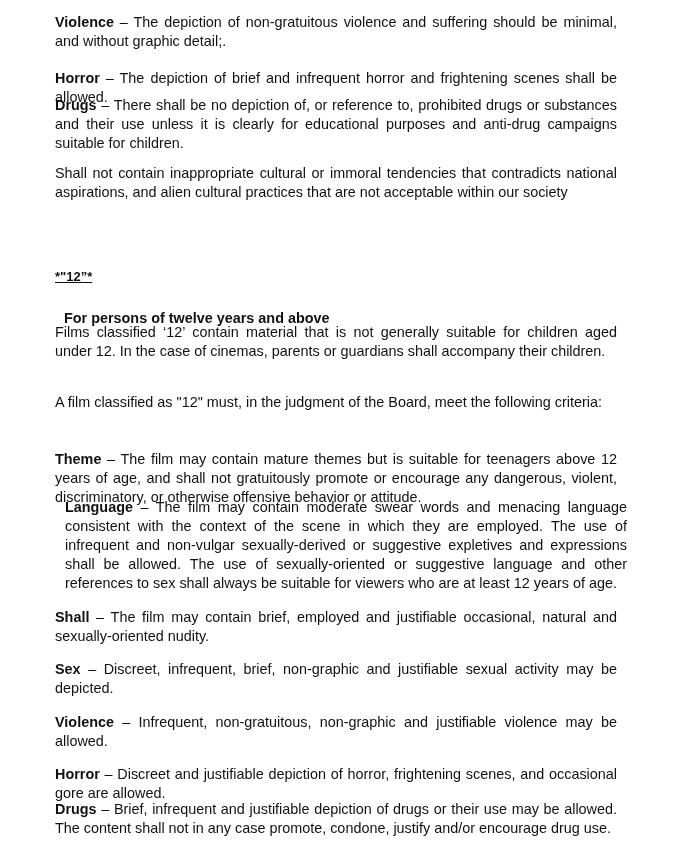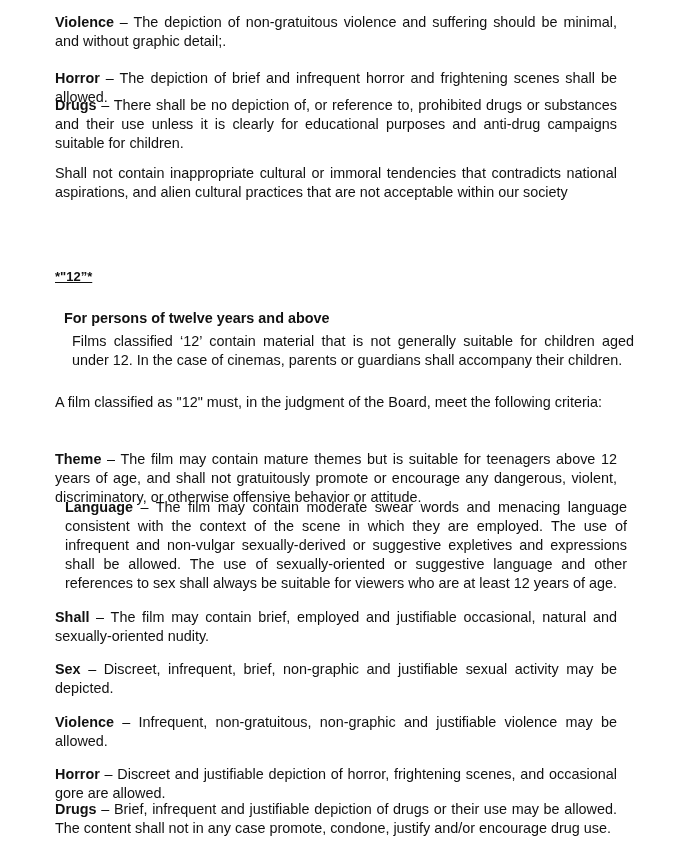--- a/index.html
+++ b/index.html
@@ -63,21 +63,21 @@
   <p class="para" style="top:96px;">
     <span class="term">Drugs</span><span> – </span><span>There shall be no depiction of, or reference to, prohibited drugs or substances and their use unless it is clearly for educational purposes and anti-drug campaigns suitable for children.</span>
   </p>
 
   <p class="para" style="top:164px;">Shall not contain inappropriate cultural or immoral tendencies that contradicts national aspirations, and alien cultural practices that are not acceptable within our society</p>
 
   <div class="heading-code" style="top:267px;">*"12”*</div>
 
   <p class="heading-sub" style="top:300px;">For persons of twelve years and above</p>
 
-  <p class="para" style="top:332px;margin-left:17px;">Films classified ‘12’ contain material that is not generally suitable for children aged under 12. In the case of cinemas, parents or guardians shall accompany their children.</p>
+  <p class="para" style="top:323px;">Films classified ‘12’ contain material that is not generally suitable for children aged under 12. In the case of cinemas, parents or guardians shall accompany their children.</p>
 
   <p class="para" style="top:393px;">A film classified as "12" must, in the judgment of the Board, meet the following criteria:</p>
 
   <p class="para" style="top:450px;">
     <span class="term">Theme</span><span> – </span><span>The film may contain mature themes but is suitable for teenagers above 12 years of age, and shall not gratuitously promote or encourage any dangerous, violent, discriminatory, or otherwise offensive behavior or attitude.</span>
   </p>
 
   <p class="para" style="top:498px;margin-left:10px;">
     <span class="term">Language</span><span> – </span><span>The film may contain moderate swear words and menacing language consistent with the context of the scene in which they are employed. The use of infrequent and non-vulgar sexually-derived or suggestive expletives and expressions shall be allowed. The use of sexually-oriented or suggestive language and other references to sex shall always be suitable for viewers who are at least 12 years of age.</span>
   </p>

